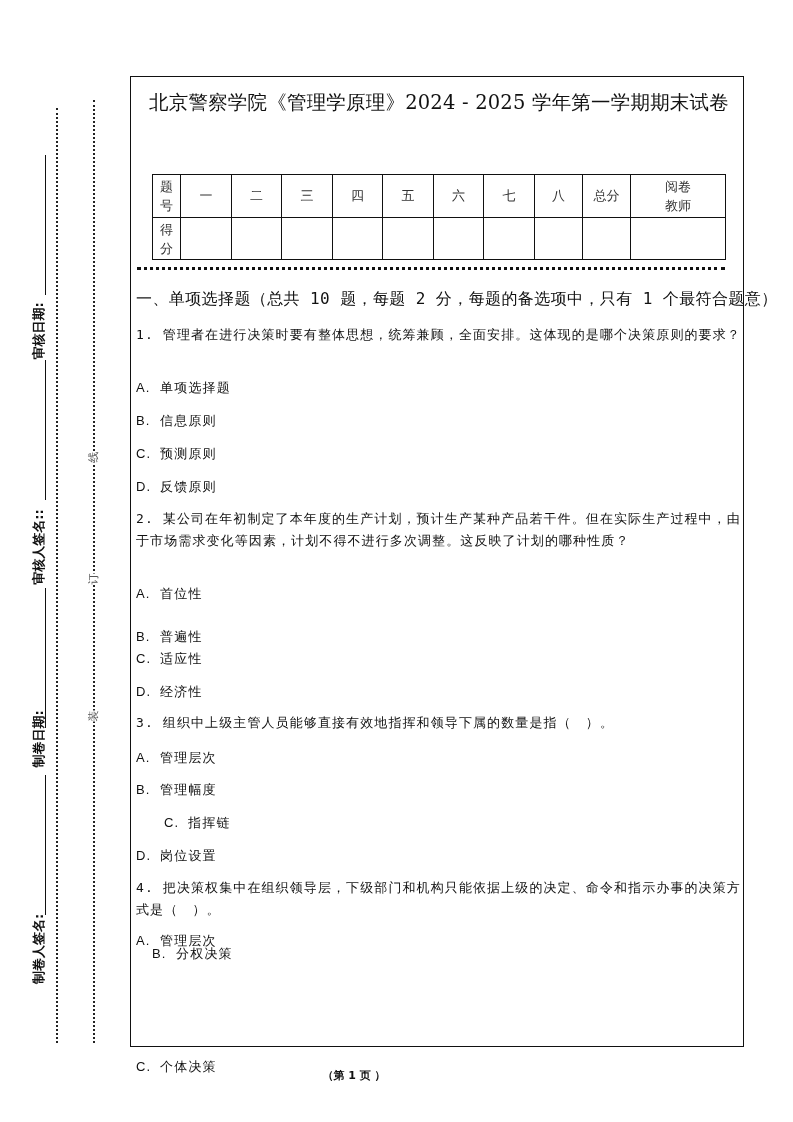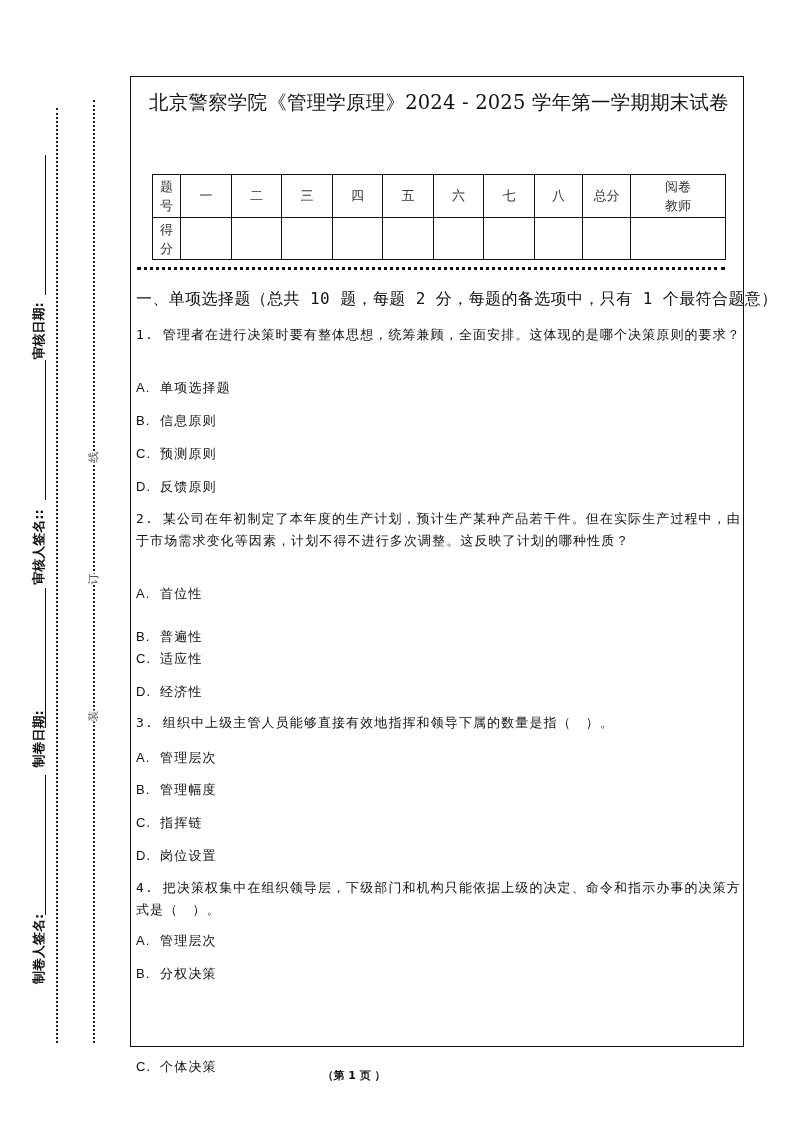--- a/index.html
+++ b/index.html
@@ -123,23 +123,23 @@
 
     <div class="q-stem" style="top:219px;">2. 某公司在年初制定了本年度的生产计划，预计生产某种产品若干件。但在实际生产过程中，由于市场需求变化等因素，计划不得不进行多次调整。这反映了计划的哪种性质？</div>
     <div class="opt" style="top:296px;"><span class="key">A.</span><span>首位性</span></div>
     <div class="opt" style="top:328px;margin-top:11px;"><span class="key">B.</span><span>普遍性</span></div>
     <div class="opt" style="top:361px;"><span class="key">C.</span><span>适应性</span></div>
     <div class="opt" style="top:394px;"><span class="key">D.</span><span>经济性</span></div>
 
     <div class="q-stem" style="top:423px;">3. 组织中上级主管人员能够直接有效地指挥和领导下属的数量是指（　）。</div>
     <div class="opt" style="top:460px;"><span class="key">A.</span><span>管理层次</span></div>
     <div class="opt" style="top:492px;"><span class="key">B.</span><span>管理幅度</span></div>
-    <div class="opt" style="top:525px;"><span class="key">C.</span><span>指挥链</span></div>
+    <div class="opt" style="top:525px;margin-left:28px;"><span class="key">C.</span><span>指挥链</span></div>
     <div class="opt" style="top:558px;"><span class="key">D.</span><span>岗位设置</span></div>
 
     <div class="q-stem" style="top:588px;">4. 把决策权集中在组织领导层，下级部门和机构只能依据上级的决定、命令和指示办事的决策方式是（　）。</div>
     <div class="opt" style="top:643px;"><span class="key">A.</span><span>管理层次</span></div>
-    <div class="opt" style="top:676px;"><span class="key">B.</span><span>分权决策</span></div>
+    <div class="opt" style="top:656px;margin-left:16px;"><span class="key">B.</span><span>分权决策</span></div>
     <div class="opt" style="top:749px;margin-top:20px;"><span class="key">C.</span><span>个体决策</span></div>
   </div>
 </div>
 
 <div class="footer">（第 1 页 ）</div>
 
 </body></html>

